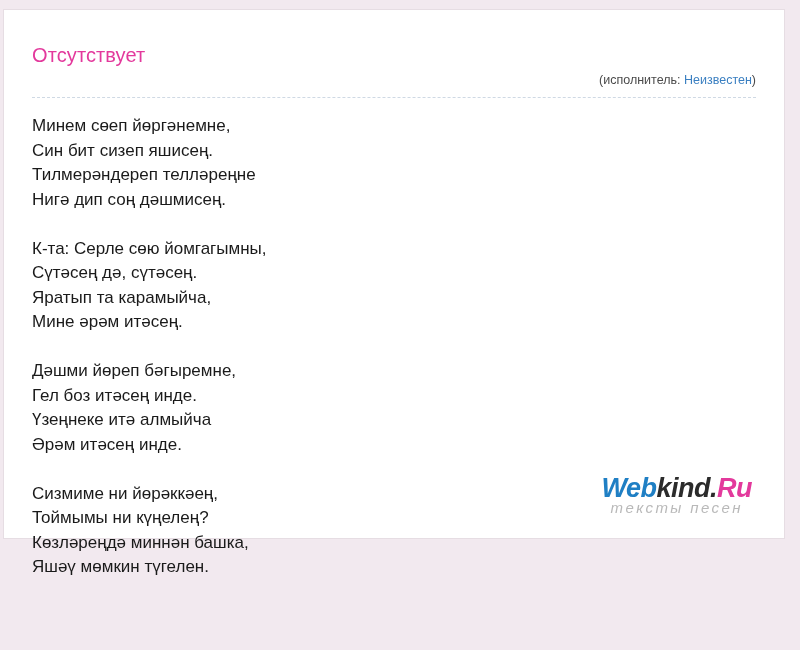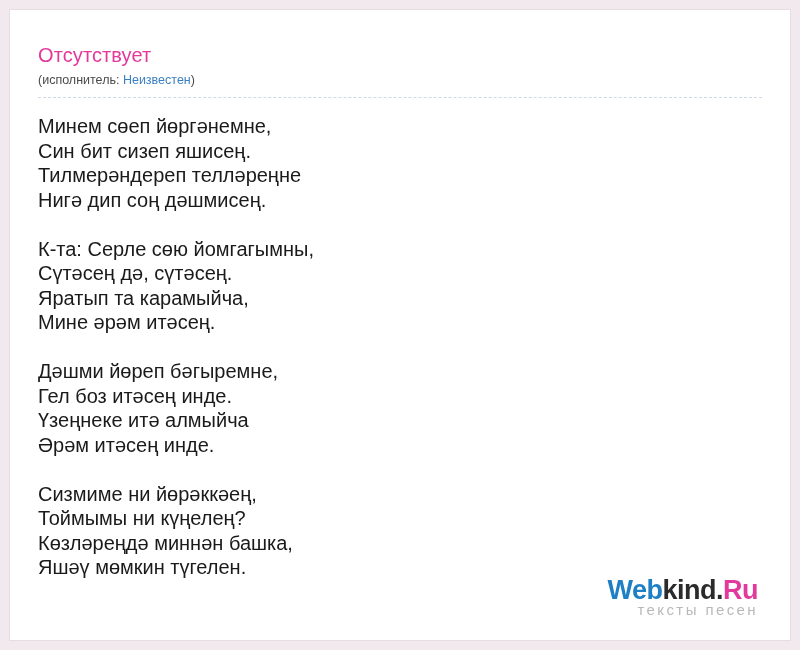--- a/index.html
+++ b/index.html
@@ -8,24 +8,24 @@
   }
   body {
     width: 800px;
     height: 650px;
     background: #f2e9ef;
     font-family: "Liberation Sans", sans-serif;
     overflow: hidden;
   }
   .page {
     position: absolute;
-    left: 10px;
+    left: 4px;
     top: 10px;
     width: 780px;
-    height: 630px;
+    height: 528px;
     background: #ffffff;
     box-sizing: border-box;
     box-shadow: 0 0 0 1px #e6dde3;
   }
   .content {
     position: absolute;
     left: 28px;
     top: 34px;
     right: 28px;
   }
@@ -34,38 +34,40 @@
     color: #e3399c;
     font-weight: normal;
     margin: 0 0 6px 0;
     letter-spacing: 0.1px;
   }
   .artist-line {
     font-size: 12.5px;
     color: #4a4a4a;
     padding-bottom: 10px;
     border-bottom: 1px dashed #cfd9e4;
+    text-align: right;
   }
   .artist-link {
     color: #3a7fc1;
     text-decoration: none;
   }
   .lyrics {
     margin-top: 16px;
-    font-size: 20px;
+    font-size: 17px;
     line-height: 24.5px;
     color: #1a1a1a;
     white-space: pre-wrap;
   }
   .watermark {
     position: absolute;
     right: 32px;
     bottom: 22px;
-    text-align: right;
+    text-align: center;
     user-select: none;
+    font-style: italic;
   }
   .wm-main {
     font-family: "Liberation Sans", sans-serif;
     font-weight: bold;
     font-size: 27px;
     letter-spacing: -0.5px;
     line-height: 28px;
   }
   .wm-web {
     color: #1f7fc4;

